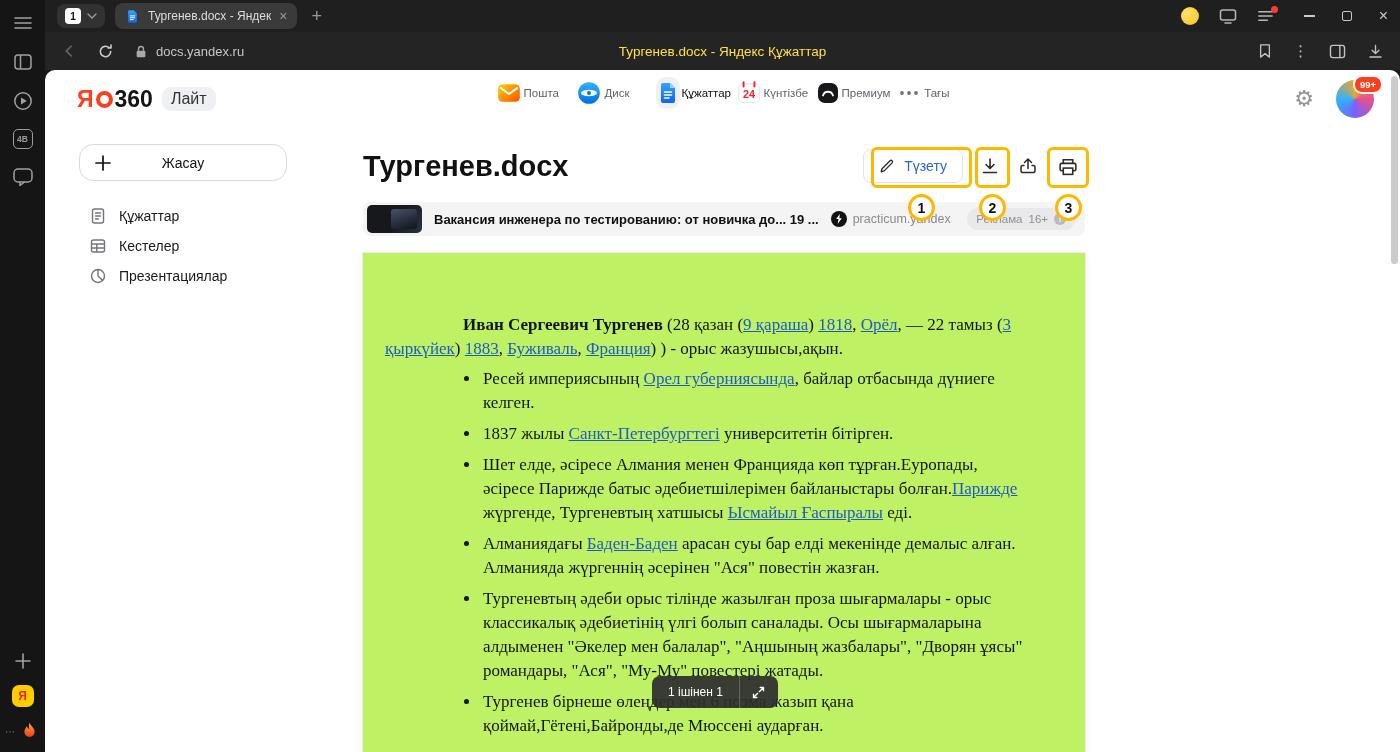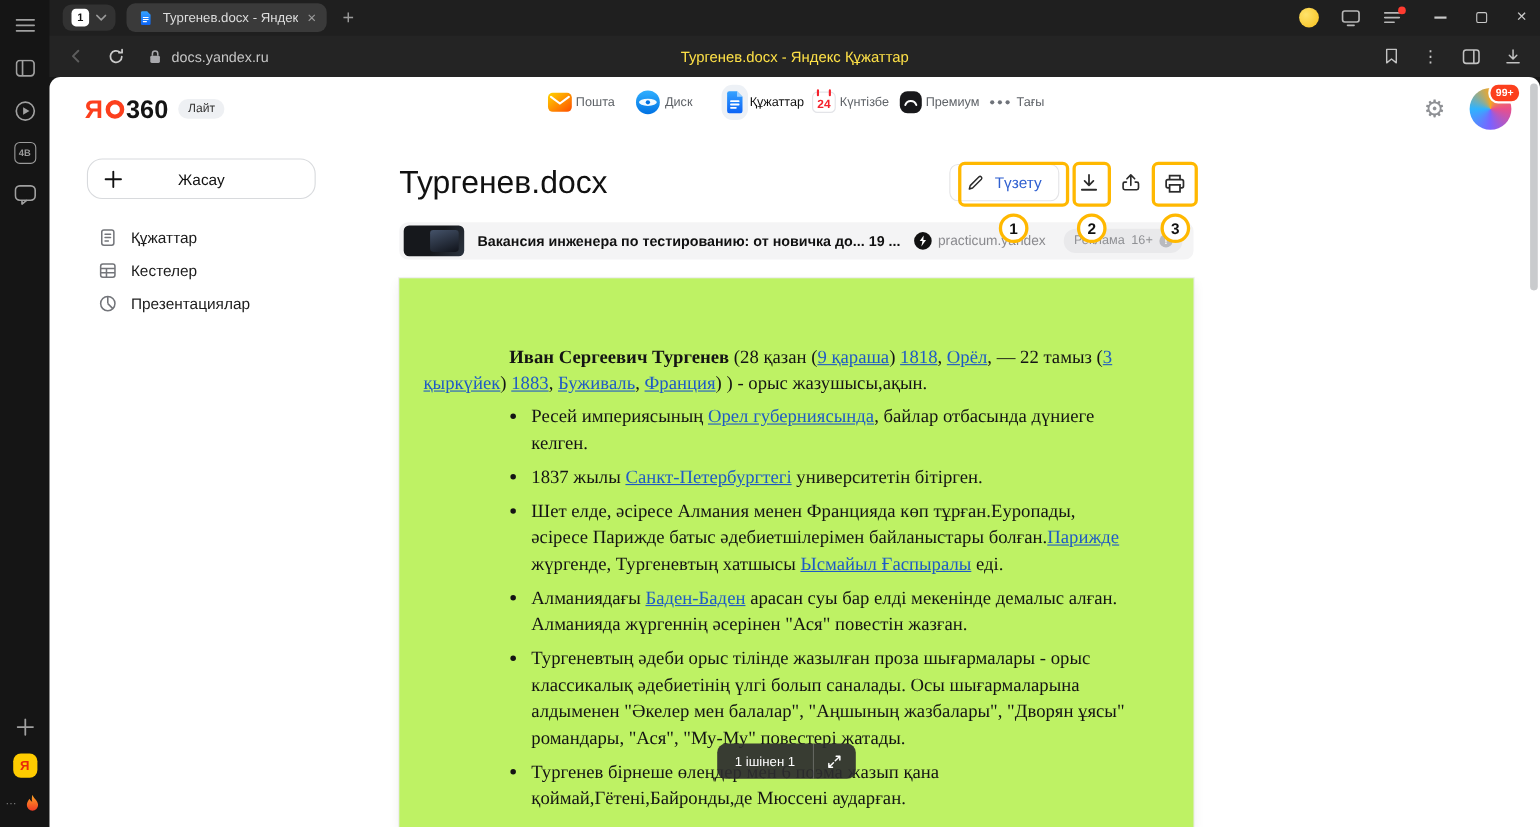--- a/index.html
+++ b/index.html
@@ -36,21 +36,21 @@
 .page-title{position:absolute;left:0;right:0;text-align:center;color:#fde047;font-size:13.5px;pointer-events:none}
 .site{display:flex;align-items:center;gap:8px;font-size:13px;color:#c6c6c6;z-index:1}
 .addr-right{margin-left:auto;display:flex;gap:21px;align-items:center;z-index:1;color:#c2c2c2}
 
 .content{flex:1;background:#fff;border-radius:10px 10px 0 0;position:relative;display:flex;flex-direction:column;min-height:0}
 .app-header{height:58px;display:flex;align-items:center;padding:0 26px 0 32px;position:relative;flex-shrink:0}
 .logo{display:flex;align-items:center}
 .logo .ya{color:#fc3f1d;font-weight:800;font-size:23px}
 .logo .ring{width:17px;height:17px;border:4.5px solid #fc3f1d;border-radius:50%;margin:0 2px}
 .logo .n360{font-weight:800;font-size:23px;color:#141414}
-.logo .lite{background:#eef0f3;border-radius:9px;padding:3px 9px;font-size:11px;color:#333;margin-left:9px;font-weight:500}
+.logo .lite{background:#eef0f3;border-radius:9px;padding:3px 9px;font-size:16px;color:#333;margin-left:9px;font-weight:500}
 .apps{position:absolute;left:50%;transform:translateX(-50%);top:7px;display:flex;gap:26px}
 .app{display:flex;flex-direction:row;align-items:center;gap:2px;width:54px}
 .app .ic{width:44px;height:32px;display:flex;align-items:center;justify-content:center;border-radius:10px;position:relative}
 .app.active .ic{background:#edf1f6}
 .app .lbl{font-size:11.5px;color:#5f6368;white-space:nowrap}
 .app.active .lbl{color:#111}
 .hdr-right{margin-left:auto;display:flex;align-items:center;gap:22px}
 .gear{font-size:22px;color:#8e9094;line-height:1}
 .avatar{width:38px;height:38px;border-radius:50%;background:conic-gradient(#f5a623,#e94f8b,#7b61ff,#2fb3ff,#f5a623);padding:2.5px;position:relative}
 .avatar .inner{width:100%;height:100%;border-radius:50%;background:radial-gradient(circle at 40% 35%,#ffe0a3,#d9a05b)}
@@ -60,21 +60,21 @@
 .sidebar{width:255px;flex-shrink:0;padding:16px 14px 0 34px}
 .create-btn{width:208px;height:37px;border:1px solid #d8dadd;border-radius:14px;display:flex;align-items:center;justify-content:center;font-size:14px;font-weight:500;color:#111;background:#fff;margin-bottom:20px;position:relative}
 .create-btn .plus{position:absolute;left:14px;top:9px}
 .nav-item{display:flex;align-items:center;gap:12px;height:30px;padding:0 10px;border-radius:10px;font-size:14px;color:#1b1b1b}
 .nav-item.active{background:#f0f1f3;margin-top:12px;height:36px}
 .nav-item .nicon{display:flex;width:18px;justify-content:center}
 
 .doc-area{flex:1;position:relative;padding:14px 0 0 63px;min-width:0;overflow:hidden}
 .doc-col{width:722px}
 .doc-head{height:48px;display:flex;align-items:center;justify-content:space-between}
-.doc-title{font-size:29px;font-weight:400;color:#111}
+.doc-title{font-size:29px;font-weight:700;color:#111}
 .actions{display:flex;align-items:center}
 .btn-edit{height:34px;padding:0 15px;border:1px solid #e4e4e6;border-radius:8px;background:#fff;display:flex;align-items:center;gap:9px;font-size:14px;font-weight:500;color:#3060d0;margin-right:12px}
 .icon-btn{width:30px;height:34px;display:flex;align-items:center;justify-content:center;background:#fff;border:none}
 .icon-btn+.icon-btn{margin-left:8px}
 
 .ad{margin-top:12px;height:34px;background:#f4f4f5;border-radius:8px;display:flex;align-items:center;padding:3px 10px 3px 4px;gap:12px}
 .ad-thumb{width:55px;height:28px;border-radius:5px;background:linear-gradient(120deg,#16181c 55%,#2c3440);position:relative;overflow:hidden;flex-shrink:0}
 .ad-thumb::after{content:"";position:absolute;right:5px;top:4px;width:26px;height:20px;border-radius:3px;background:linear-gradient(160deg,#45536a,#10131a)}
 .ad-title{font-size:13px;font-weight:700;color:#111;white-space:nowrap;overflow:hidden;text-overflow:ellipsis}
 .ad-src{display:flex;align-items:center;gap:6px;color:#8a8a8e;font-size:12.5px;white-space:nowrap}

